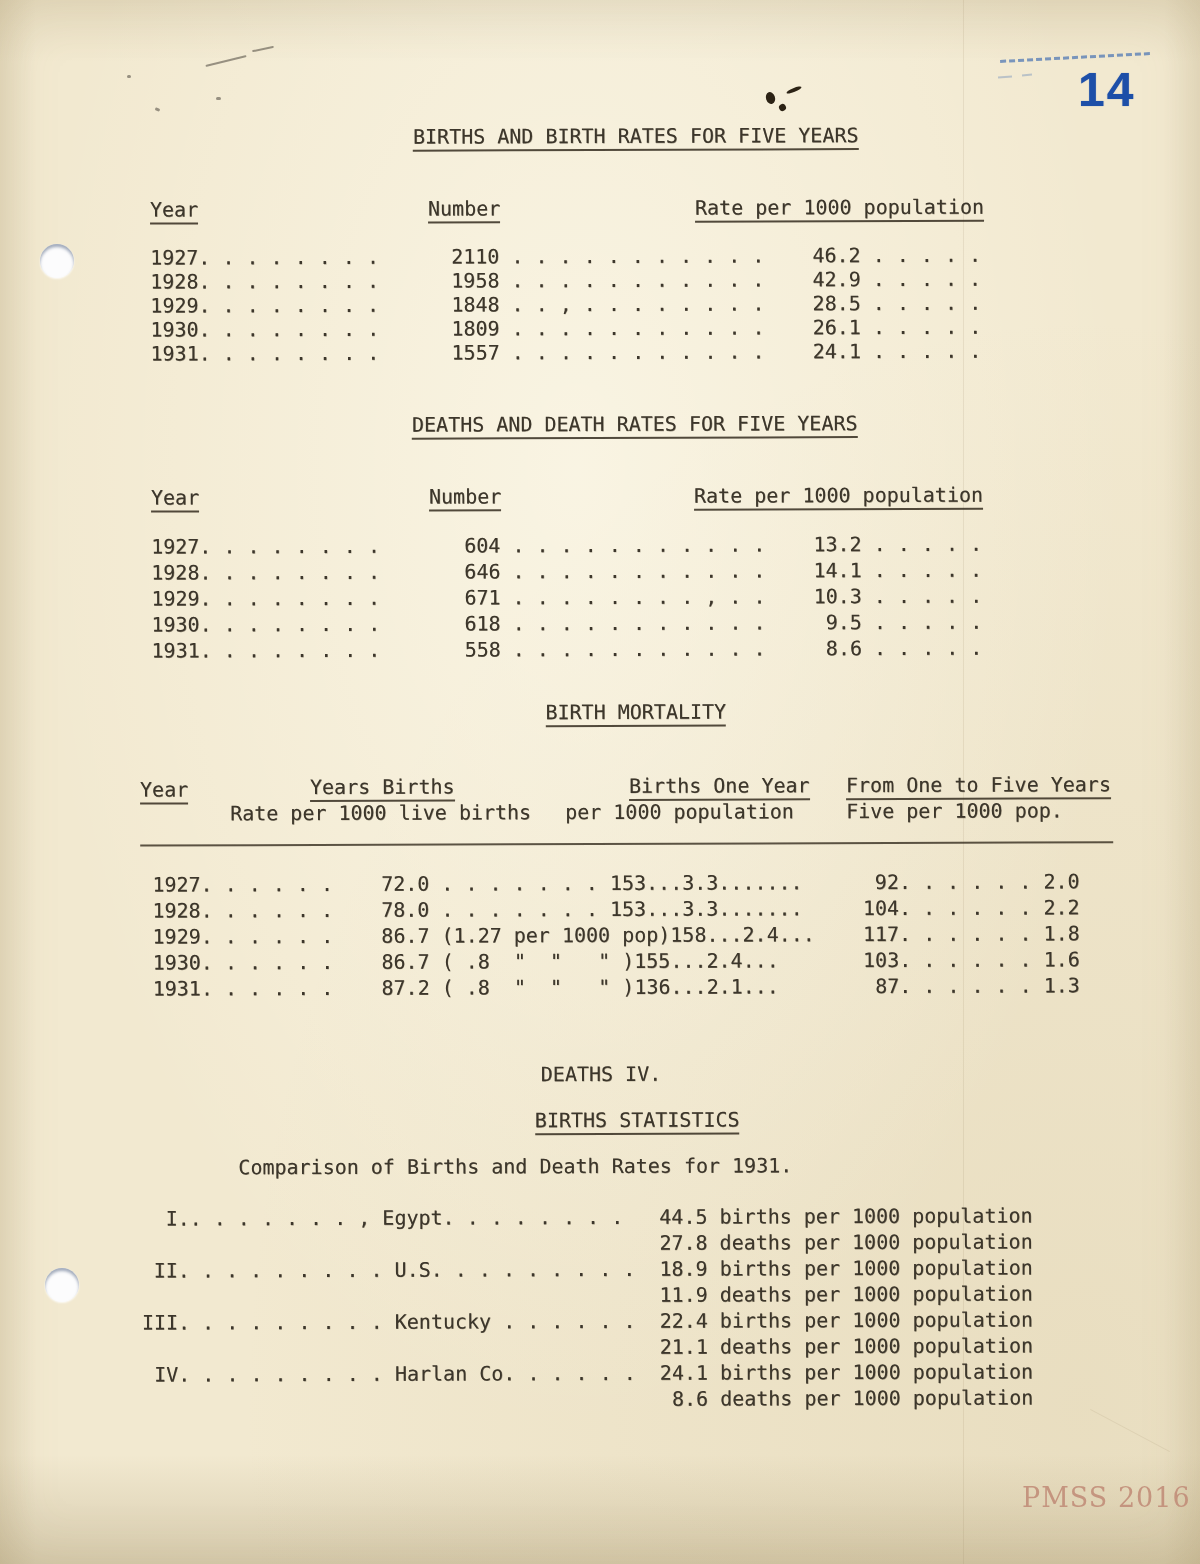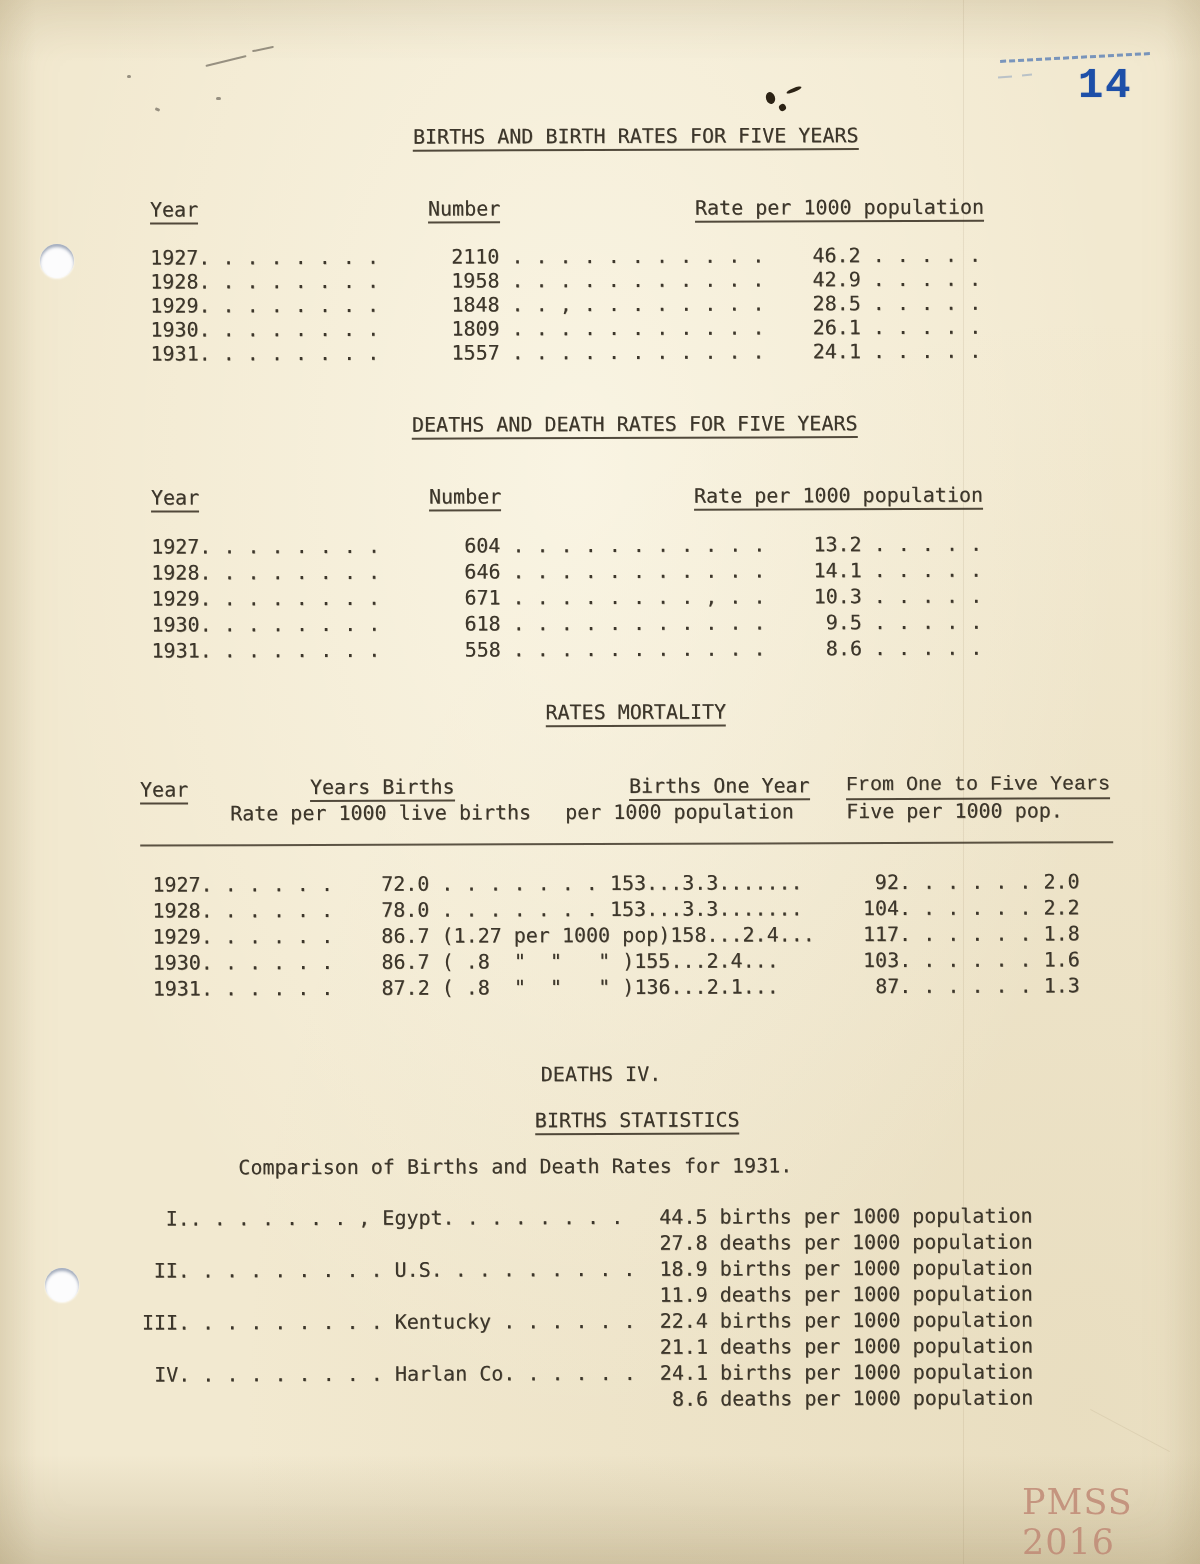--- a/index.html
+++ b/index.html
@@ -18,28 +18,28 @@
   .content{position:absolute;inset:0;transform:rotate(-0.2deg);}
   .txt{position:absolute;white-space:pre;font-size:20px;line-height:24px;
        text-shadow:0.4px 0.4px 0.6px rgba(55,46,30,.5);}
   .rows .txt{position:static;display:block;}
   .rows{position:absolute;}
   .centerline{position:absolute;left:0;width:100%;text-align:center;}
   .u{border-bottom:2px solid rgba(52,44,30,.85);padding-bottom:1px;display:inline-block;}
   .rule{position:absolute;height:2px;background:rgba(52,44,30,.8);}
   .hole{position:absolute;width:34px;height:34px;border-radius:50%;background:#fcfcfd;
         box-shadow:inset 0 3px 3px rgba(90,105,135,.55), 0 1px 2px rgba(255,255,255,.8);}
-  .pagenum{position:absolute;font-family:Liberation Mono, monospace;
-           font-weight:bold;font-size:42px;color:#1d4fa8;letter-spacing:2px;
+  .pagenum{position:absolute;font-family:Liberation Sans, sans-serif;
+           font-weight:bold;font-size:48px;color:#1d4fa8;letter-spacing:2px;
            text-shadow:0 0 1px rgba(29,79,168,.6);}
   .bluedash{position:absolute;width:150px;border-top:3px dashed rgba(80,120,180,.75);
             transform:rotate(-3deg);}
   .bluebit{position:absolute;background:rgba(80,120,180,.35);height:2px;}
   .watermark{position:absolute;font-family:"DejaVu Serif","Liberation Serif",serif;
-             font-size:35px;color:#c08a76;letter-spacing:1px;opacity:.85;}
+             font-size:27px;color:#c08a76;letter-spacing:1px;opacity:.85;}
   .smudge{position:absolute;background:#2c2315;border-radius:50%;}
   .pencil{position:absolute;background:#4a463c;opacity:.55;border-radius:2px;}
   .crease{position:absolute;background:rgba(150,130,90,.14);}
 </style>
 </head>
 <body>
 
 <div class="page">
 
   <div class="hole" style="left:40px;top:244px;"></div>
@@ -86,28 +86,28 @@
     <span class="txt u" style="left:695px;top:484px;">Rate per 1000 population</span>
     <div class="rows" style="left:152px;top:532px;line-height:26px;">
       <span class="txt" style="line-height:26px;">1927. . . . . . . .       604 . . . . . . . . . . .    13.2 . . . . .</span>
       <span class="txt" style="line-height:26px;">1928. . . . . . . .       646 . . . . . . . . . . .    14.1 . . . . .</span>
       <span class="txt" style="line-height:26px;">1929. . . . . . . .       671 . . . . . . . . , . .    10.3 . . . . .</span>
       <span class="txt" style="line-height:26px;">1930. . . . . . . .       618 . . . . . . . . . . .     9.5 . . . . .</span>
       <span class="txt" style="line-height:26px;">1931. . . . . . . .       558 . . . . . . . . . . .     8.6 . . . . .</span>
     </div>
 
     <div class="centerline" style="top:700px;padding-left:36px;">
-      <span class="txt u" style="position:static;">RATES MORTALITY</span>
+      <span class="txt u" style="position:static;">BIRTH MORTALITY</span>
     </div>
     <span class="txt u" style="left:140px;top:776px;">Year</span>
     <span class="txt u" style="left:310px;top:774px;">Years Births</span>
     <span class="txt" style="left:230px;top:800px;">Rate per 1000 live births</span>
     <span class="txt u" style="left:629px;top:774px;">Births One Year</span>
     <span class="txt" style="left:565px;top:800px;">per 1000 population</span>
-    <span class="txt u" style="left:846px;top:774px;font-family:Liberation Mono, monospace;">From One to Five Years</span>
+    <span class="txt u" style="left:846px;top:774px;">From One to Five Years</span>
     <span class="txt" style="left:846px;top:800px;">Five per 1000 pop.</span>
     <div class="rule" style="left:140px;top:843px;width:973px;"></div>
     <div class="rows" style="left:152px;top:870px;line-height:26px;">
       <span class="txt" style="line-height:26px;">1927. . . . . .    72.0 . . . . . . . 153...3.3.......      92. . . . . . 2.0</span>
       <span class="txt" style="line-height:26px;">1928. . . . . .    78.0 . . . . . . . 153...3.3.......     104. . . . . . 2.2</span>
       <span class="txt" style="line-height:26px;">1929. . . . . .    86.7 (1.27 per 1000 pop)158...2.4...    117. . . . . . 1.8</span>
       <span class="txt" style="line-height:26px;">1930. . . . . .    86.7 ( .8  "  "   " )155...2.4...       103. . . . . . 1.6</span>
       <span class="txt" style="line-height:26px;">1931. . . . . .    87.2 ( .8  "  "   " )136...2.1...        87. . . . . . 1.3</span>
     </div>
 

